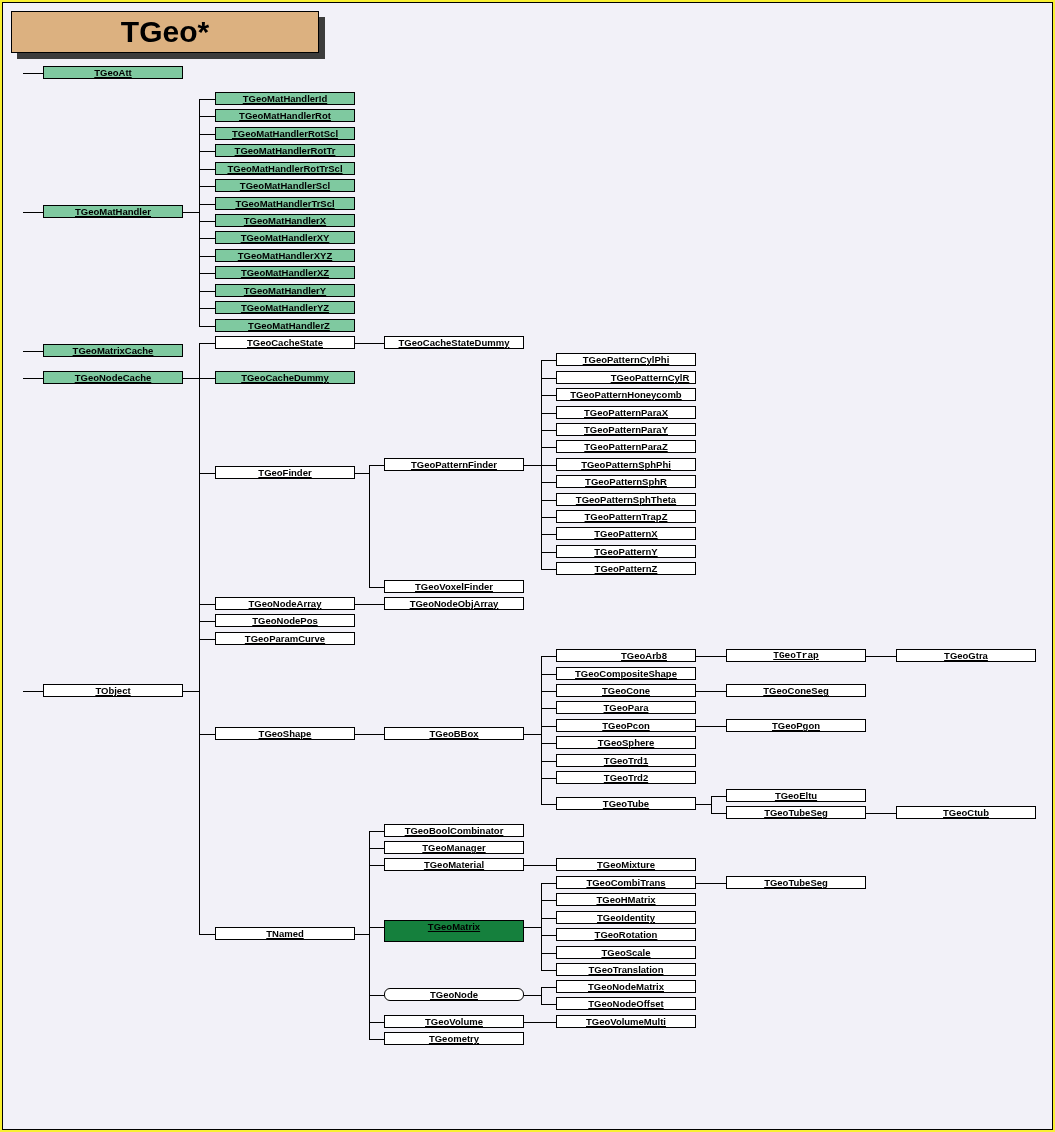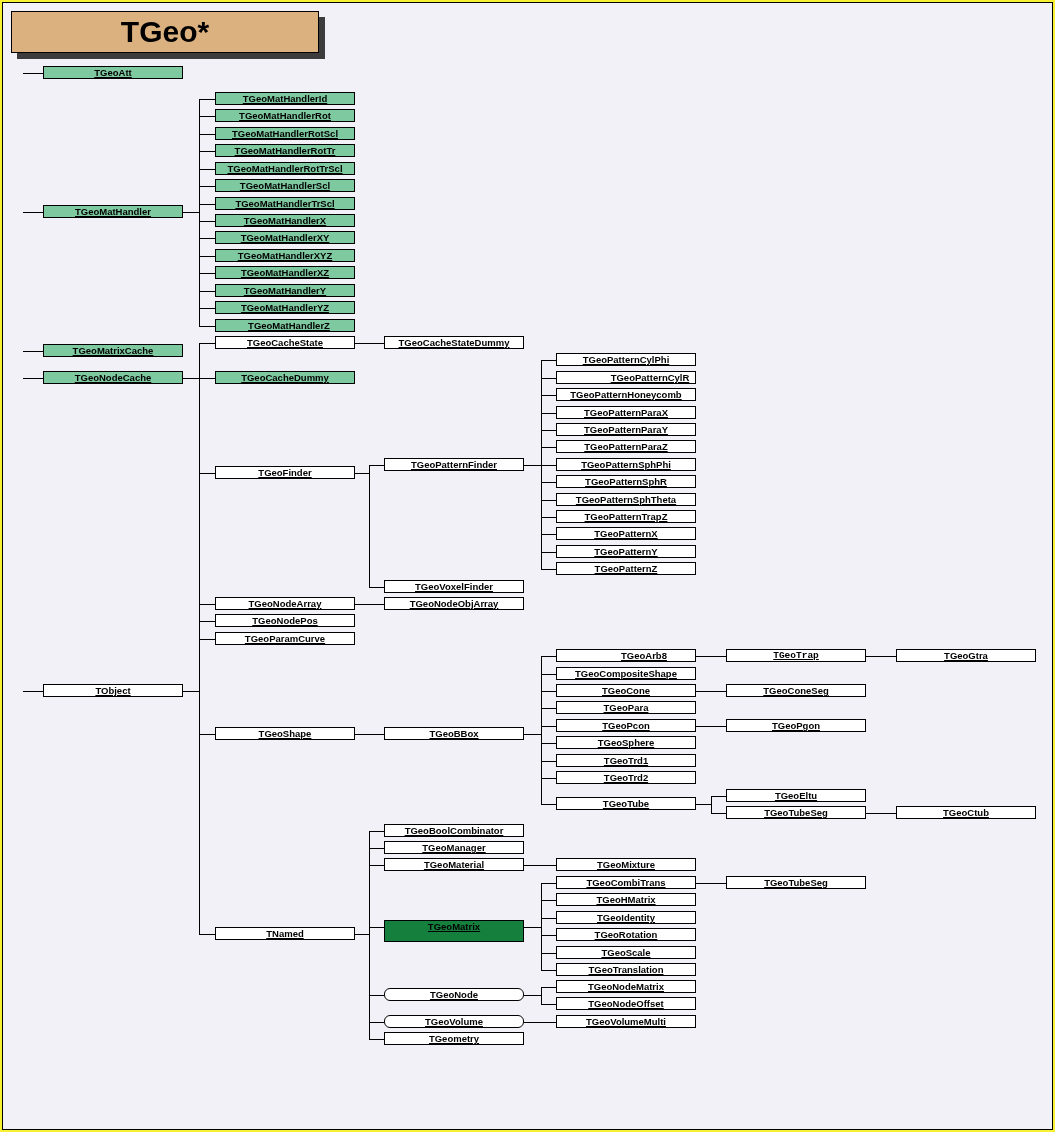--- a/index.html
+++ b/index.html
@@ -184,21 +184,21 @@
       <div class="class-box" style="left: 381px; top: 333px; width: 140px; height: 13px; line-height: 11px; background: rgb(255, 255, 255);">TGeoCacheStateDummy</div>
       <div class="class-box" style="left: 381px; top: 455px; width: 140px; height: 13px; line-height: 11px; background: rgb(255, 255, 255);">TGeoPatternFinder</div>
       <div class="class-box" style="left: 381px; top: 577px; width: 140px; height: 13px; line-height: 11px; background: rgb(255, 255, 255);">TGeoVoxelFinder</div>
       <div class="class-box" style="left: 381px; top: 594px; width: 140px; height: 13px; line-height: 11px; background: rgb(255, 255, 255);">TGeoNodeObjArray</div>
       <div class="class-box" style="left: 381px; top: 724px; width: 140px; height: 13px; line-height: 11px; background: rgb(255, 255, 255);">TGeoBBox</div>
       <div class="class-box" style="left: 381px; top: 821px; width: 140px; height: 13px; line-height: 11px; background: rgb(255, 255, 255);">TGeoBoolCombinator</div>
       <div class="class-box" style="left: 381px; top: 838px; width: 140px; height: 13px; line-height: 11px; background: rgb(255, 255, 255);">TGeoManager</div>
       <div class="class-box" style="left: 381px; top: 855px; width: 140px; height: 13px; line-height: 11px; background: rgb(255, 255, 255);">TGeoMaterial</div>
       <div class="class-box" style="left: 381px; top: 917px; width: 140px; height: 22px; line-height: 11px; background: #15803d;">TGeoMatrix</div>
       <div class="class-box" style="left: 381px; top: 985px; width: 140px; height: 13px; line-height: 11px; background: rgb(255, 255, 255); border-radius: 6px;">TGeoNode</div>
-      <div class="class-box" style="left: 381px; top: 1012px; width: 140px; height: 13px; line-height: 11px; background: rgb(255, 255, 255); border-radius: 6px;">TGeoVolume</div>
+      <div class="class-box" style="left: 381px; top: 1012px; width: 140px; height: 13px; line-height: 11px; background: rgb(255, 255, 255);">TGeoVolume</div>
       <div class="class-box" style="left: 381px; top: 1029px; width: 140px; height: 13px; line-height: 11px; background: rgb(255, 255, 255);">TGeometry</div>
       <div class="class-box" style="left: 553px; top: 350px; width: 140px; height: 13px; line-height: 11px; background: rgb(255, 255, 255);">TGeoPatternCylPhi</div>
       <div class="class-box" style="left: 553px; top: 368px; width: 140px; height: 13px; line-height: 11px; background: rgb(255, 255, 255); padding-left: 48px;">TGeoPatternCylR</div>
       <div class="class-box" style="left: 553px; top: 385px; width: 140px; height: 13px; line-height: 11px; background: rgb(255, 255, 255);">TGeoPatternHoneycomb</div>
       <div class="class-box" style="left: 553px; top: 403px; width: 140px; height: 13px; line-height: 11px; background: rgb(255, 255, 255);">TGeoPatternParaX</div>
       <div class="class-box" style="left: 553px; top: 420px; width: 140px; height: 13px; line-height: 11px; background: rgb(255, 255, 255);">TGeoPatternParaY</div>
       <div class="class-box" style="left: 553px; top: 437px; width: 140px; height: 13px; line-height: 11px; background: rgb(255, 255, 255);">TGeoPatternParaZ</div>
       <div class="class-box" style="left: 553px; top: 455px; width: 140px; height: 13px; line-height: 11px; background: rgb(255, 255, 255);">TGeoPatternSphPhi</div>
       <div class="class-box" style="left: 553px; top: 472px; width: 140px; height: 13px; line-height: 11px; background: rgb(255, 255, 255);">TGeoPatternSphR</div>
       <div class="class-box" style="left: 553px; top: 490px; width: 140px; height: 13px; line-height: 11px; background: rgb(255, 255, 255);">TGeoPatternSphTheta</div>

